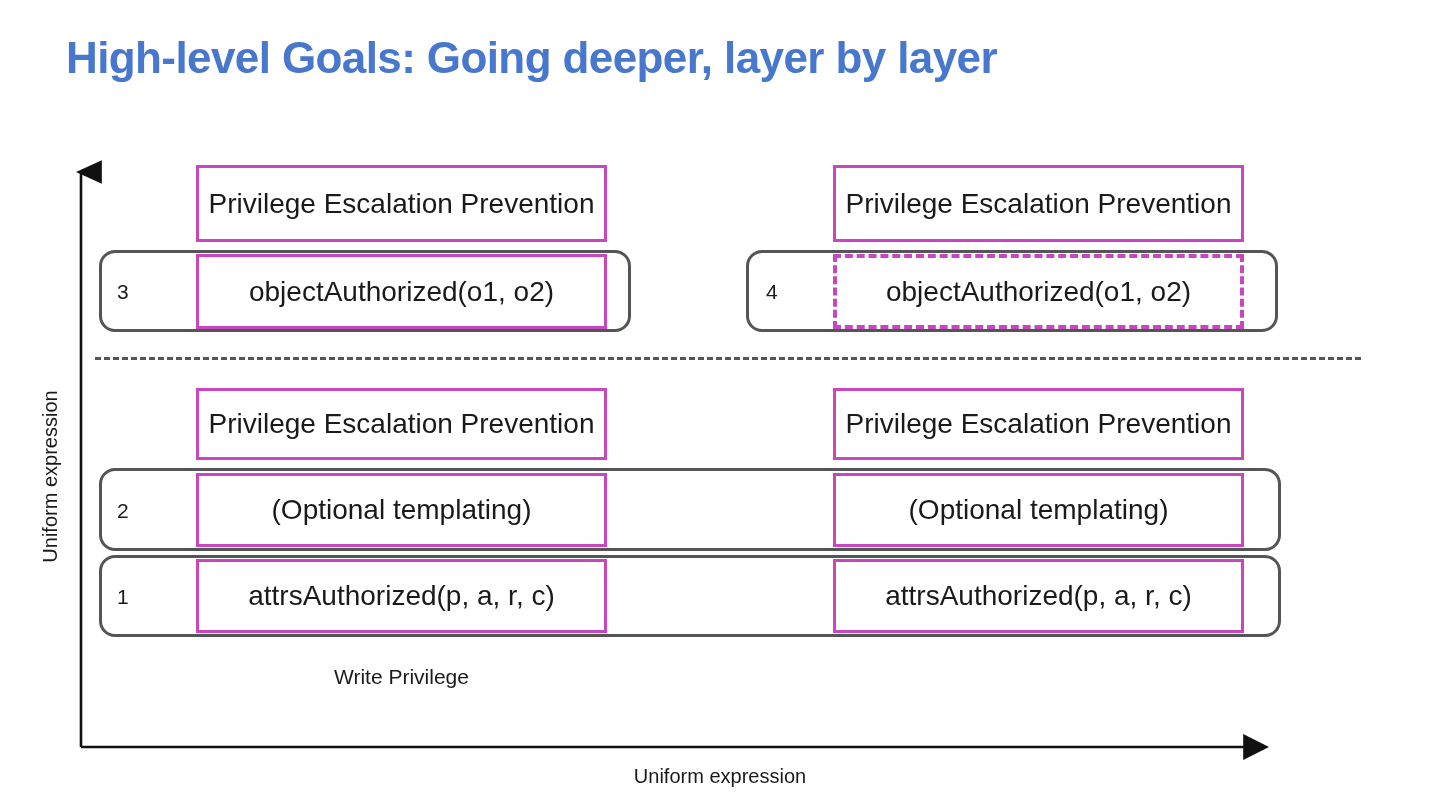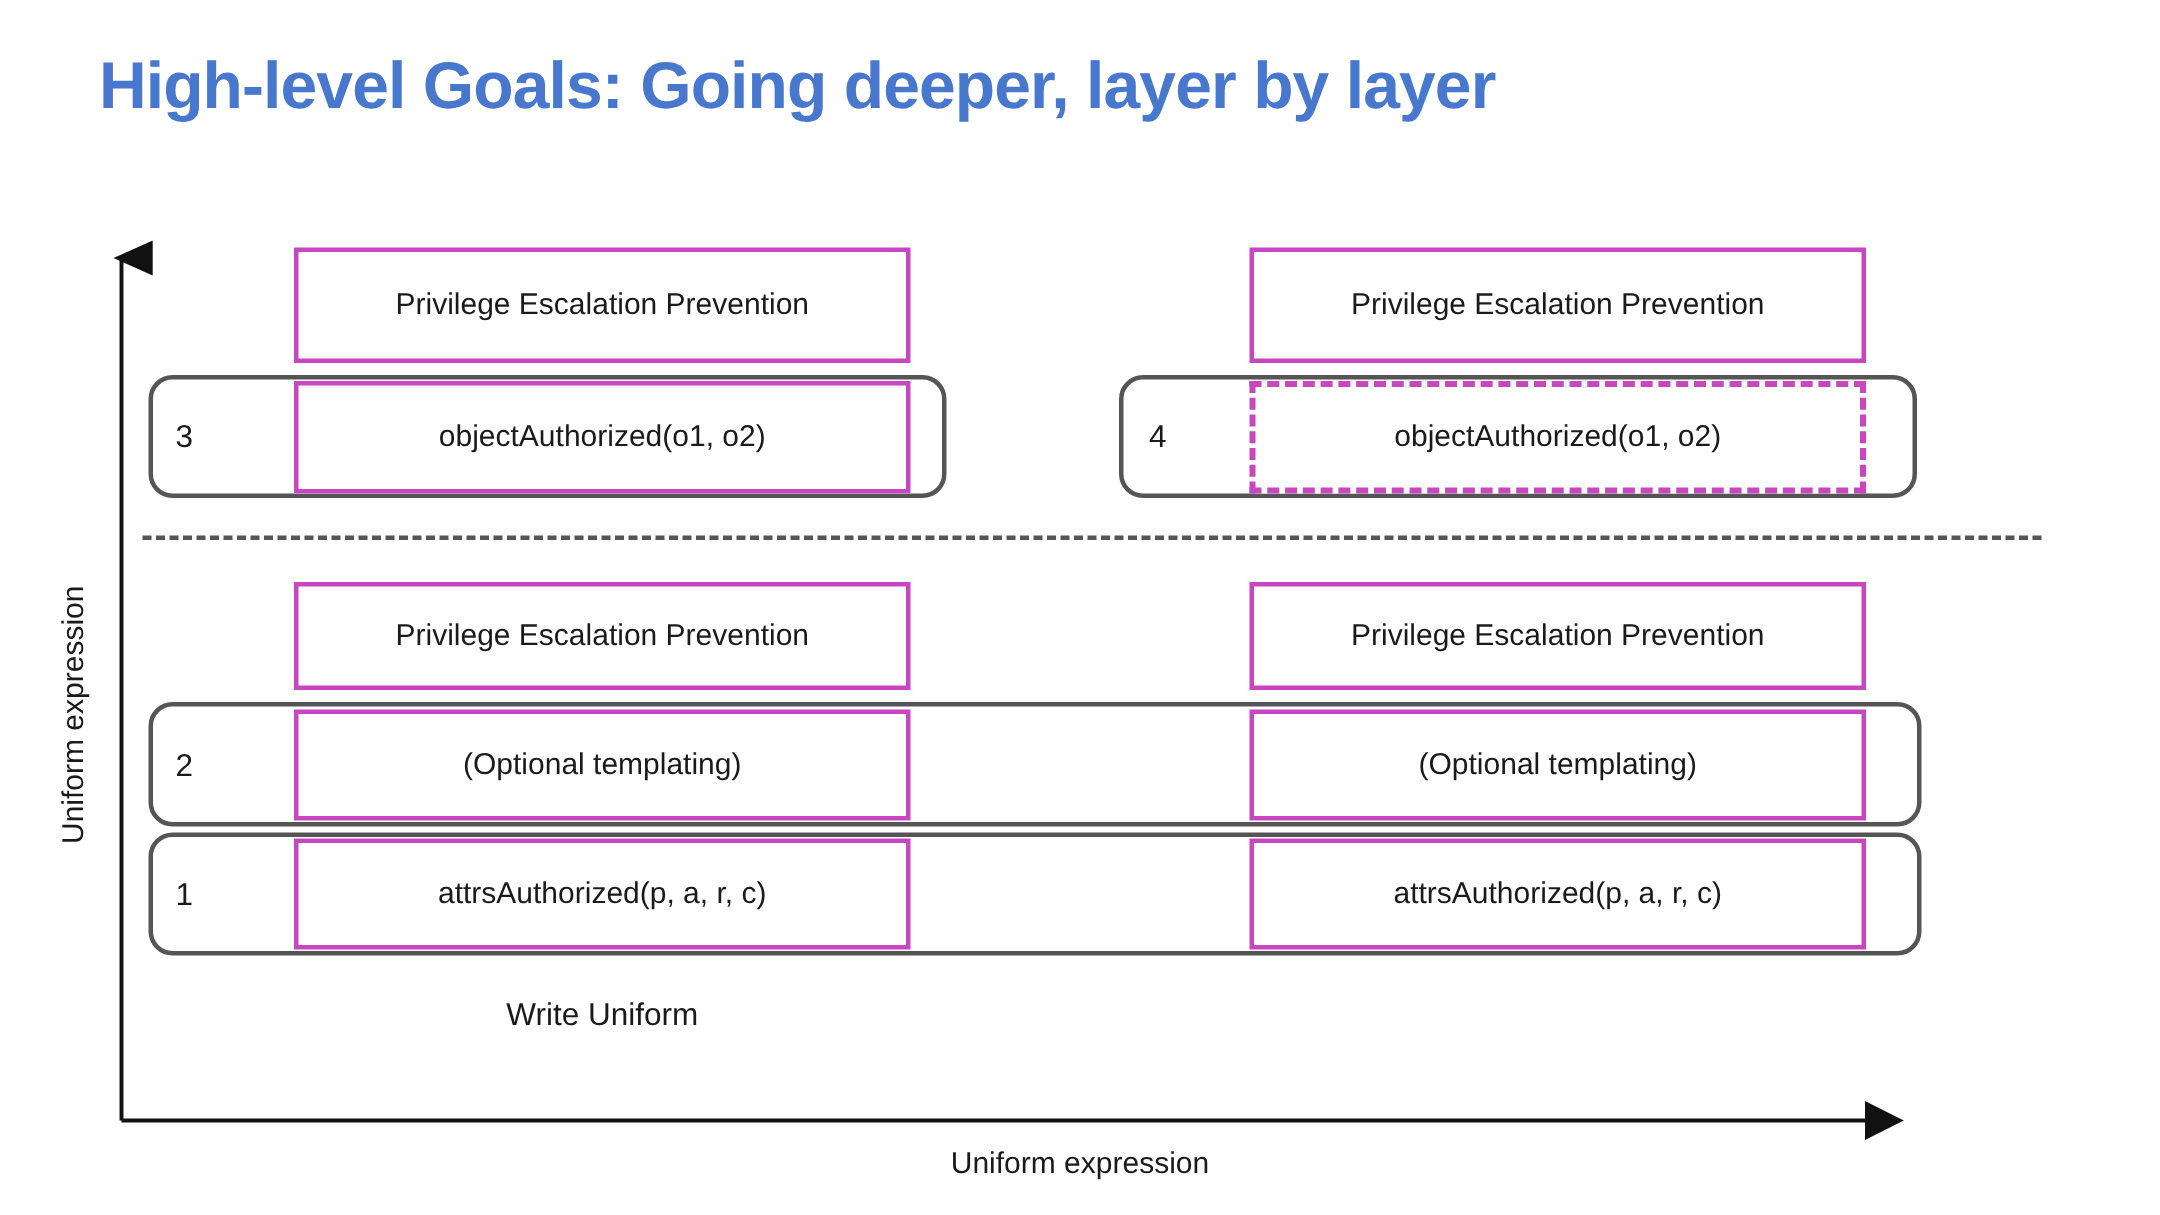--- a/index.html
+++ b/index.html
@@ -80,21 +80,21 @@
 
   
   .m-box {
     position: absolute;
     box-sizing: border-box;
     border: 3px solid #c846c0;
     background: #ffffff;
     display: flex;
     align-items: center;
     justify-content: center;
-    font-size: 20px;
+    font-size: 28px;
     color: #1a1a1a;
     text-align: center;
   }
   .m-box.dashed {
     border-style: dashed;
     border-width: 4px;
   }
 
   
   .col-caption {
@@ -160,15 +160,15 @@
   <div class="layer-box" style="left:99px; top:468px; width:1182px; height:83px;"></div>
   <div class="layer-num" style="left:117px; top:500px;">2</div>
   <div class="m-box" style="left:196px; top:473px; width:411px; height:74px;">(Optional templating)</div>
   <div class="m-box" style="left:833px; top:473px; width:411px; height:74px;">(Optional templating)</div>
 
   <div class="layer-box" style="left:99px; top:555px; width:1182px; height:82px;"></div>
   <div class="layer-num" style="left:117px; top:586px;">1</div>
   <div class="m-box" style="left:196px; top:559px; width:411px; height:74px;">attrsAuthorized(p, a, r, c)</div>
   <div class="m-box" style="left:833px; top:559px; width:411px; height:74px;">attrsAuthorized(p, a, r, c)</div>
 
-  <div class="col-caption" style="left:196px; top:665px; width:411px;">Write Uniform</div>
+  <div class="col-caption" style="left:196px; top:665px; width:411px;">Write Privilege</div>
 
 </div>
 
 </body></html>

